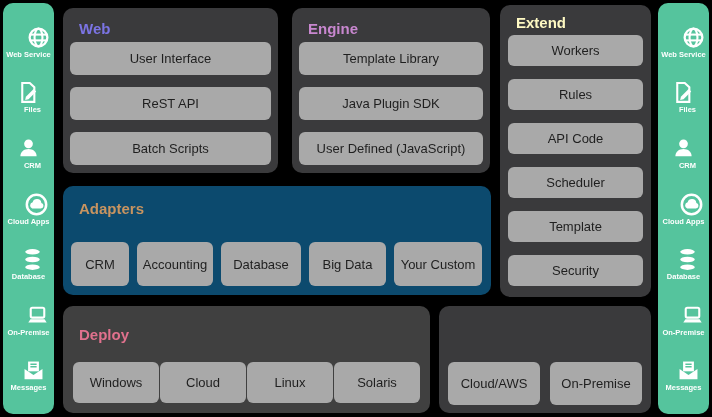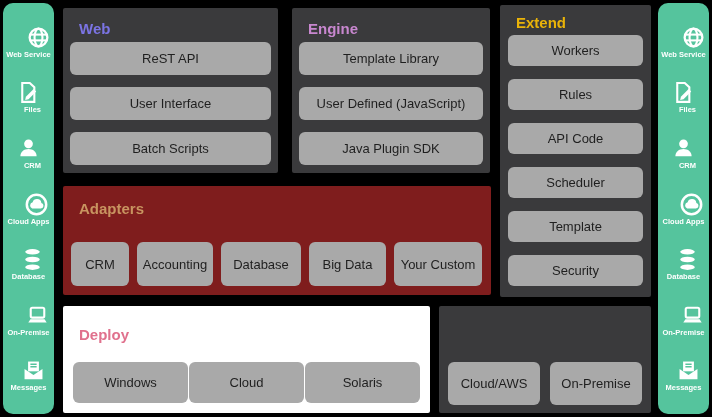--- a/index.html
+++ b/index.html
@@ -12,21 +12,21 @@
     position:absolute;top:3px;width:51px;height:411px;border-radius:10px;
     display:flex;flex-direction:column;justify-content:space-evenly;align-items:center;
   }
   .sidebar-left{left:3px}
   .sidebar-right{left:658px}
   .sb-item{display:flex;flex-direction:column;align-items:flex-end;gap:0;cursor:pointer}
   .sb-item svg{width:25px;height:25px;display:block}
   .sb-label{font-size:7.5px;font-weight:bold;color:#fff;white-space:nowrap;text-align:center}
   .ic-line{stroke:#55c49d;stroke-width:1.4;fill:none}
   
-  .panel{position:absolute;background:#3a3a3c;border-radius:2px}
+  .panel{position:absolute;background:#3a3a3c;border-radius:10px}
   .panel-title{font-weight:bold;font-size:15px;padding:12px 0 0 16px}
   .panel-web{left:63px;top:8px;width:215px;height:165px}
   .panel-engine{left:292px;top:8px;width:198px;height:165px}
   .panel-extend{left:500px;top:5px;width:151px;height:292px}
   .panel-extend .panel-title{padding-top:9px}
   .panel-adapters{left:63px;top:186px;width:428px;height:109px}
   .panel-adapters .panel-title{padding-top:14px}
   .panel-deploy{left:63px;top:306px;width:367px;height:107px}
   .panel-deploy .panel-title{padding-top:20px}
   .panel-targets{left:439px;top:306px;width:212px;height:107px}
@@ -110,63 +110,64 @@
         <path class="ic-line" d="M9 6h6M9 8.4h6"></path>
         <path d="M3.4 10.5 12 16.2l8.6-5.7v9.8H3.4z" fill="#fff"></path>
       </svg>
       <span class="sb-label">Messages</span>
     </div>
   </div>
 
   <div class="panel panel-web" style="background: rgb(58, 58, 60);">
     <div class="panel-title" style="color: rgb(123, 116, 228);">Web</div>
     <div class="vstack">
+      <div class="btn">User Interface</div>
       <div class="btn">ReST API</div>
-      <div class="btn">User Interface</div>
       <div class="btn">Batch Scripts</div>
     </div>
   </div>
 
   <div class="panel panel-engine" style="background: rgb(58, 58, 60);">
     <div class="panel-title" style="color: rgb(200, 135, 207);">Engine</div>
     <div class="vstack">
       <div class="btn">Template Library</div>
+      <div class="btn">Java Plugin SDK</div>
       <div class="btn">User Defined (JavaScript)</div>
-      <div class="btn">Java Plugin SDK</div>
     </div>
   </div>
 
   <div class="panel panel-extend" style="background: rgb(58, 58, 60);">
-    <div class="panel-title" style="color: #eab308;">Extend</div>
+    <div class="panel-title" style="color: #fef9c3;">Extend</div>
     <div class="vstack">
       <div class="btn">Workers</div>
       <div class="btn">Rules</div>
       <div class="btn">API Code</div>
       <div class="btn">Scheduler</div>
       <div class="btn">Template</div>
       <div class="btn">Security</div>
     </div>
   </div>
 
-  <div class="panel panel-adapters" style="background: #7f1d1d;">
+  <div class="panel panel-adapters" style="background: #0c4a6e;">
     <div class="panel-title" style="color: rgb(200, 148, 96);">Adapters</div>
     <div class="hstack">
       <div class="btn">CRM</div>
       <div class="btn">Accounting</div>
       <div class="btn">Database</div>
       <div class="btn">Big Data</div>
       <div class="btn">Your Custom</div>
     </div>
   </div>
 
-  <div class="panel panel-deploy" style="background: #ffffff;">
+  <div class="panel panel-deploy" style="background: #404040;">
     <div class="panel-title" style="color: rgb(224, 113, 141);">Deploy</div>
     <div class="hstack">
       <div class="btn">Windows</div>
       <div class="btn">Cloud</div>
+      <div class="btn">Linux</div>
       <div class="btn">Solaris</div>
     </div>
   </div>
 
   <div class="panel panel-targets" style="background: rgb(58, 58, 60);">
     <div class="hstack">
       <div class="btn">Cloud/AWS</div>
       <div class="btn">On-Premise</div>
     </div>
   </div>

